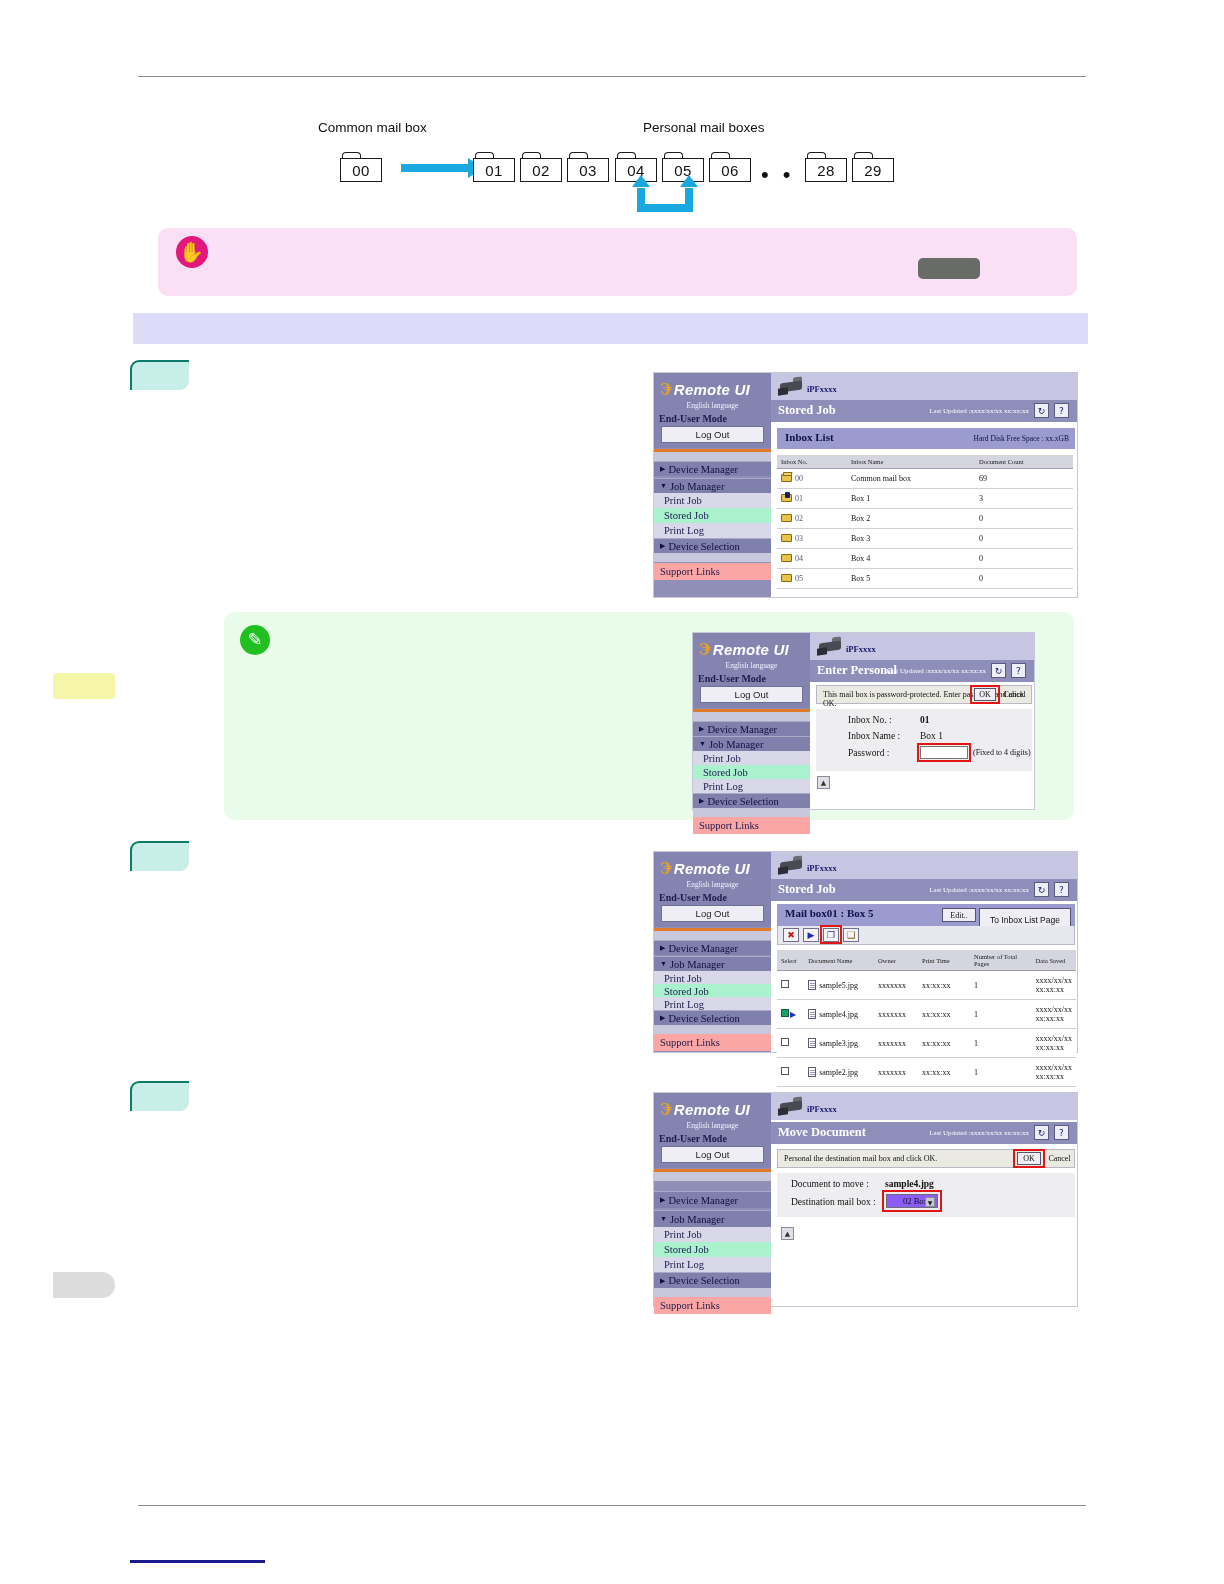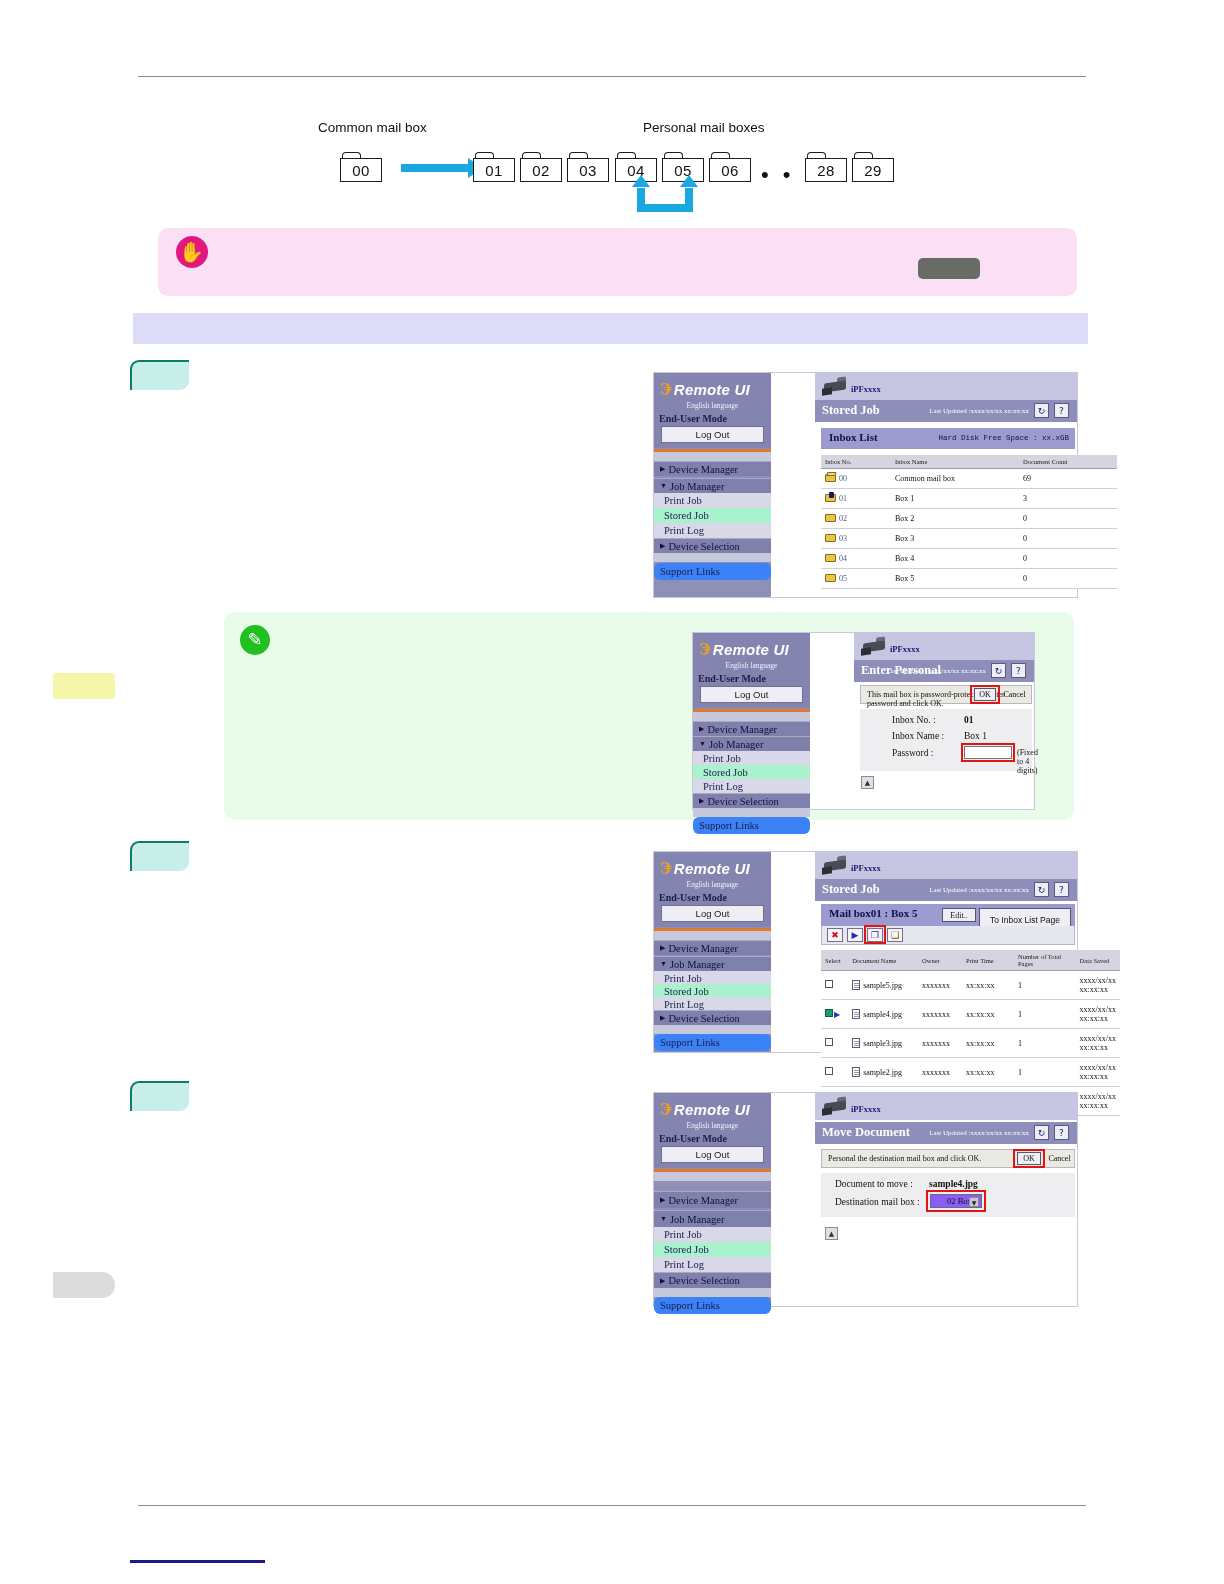--- a/index.html
+++ b/index.html
@@ -83,25 +83,25 @@
       font-family:"Liberation Serif",serif;}
   .rui .logout{position:absolute;left:7px;top:53px;width:103px;height:17px;background:#eeeef4;
       border:1px solid #6f6f96;display:flex;align-items:center;justify-content:center;
       font-family:"Liberation Sans",sans-serif;font-size:9.5px;color:#1c1c1c;box-sizing:border-box;}
   .rui .orange{position:absolute;left:0;top:76px;width:117px;height:3px;background:#e07a2a;}
   .rui .sb{position:absolute;left:0;width:117px;font-size:10.5px;box-sizing:border-box;padding-left:6px;
       display:flex;align-items:center;color:#1b1b4a;font-family:"Liberation Serif",serif;}
   .rui .sb.grp{background:#8080ac;color:#101040;height:15px;border-top:1px solid #aaaac8;}
   .rui .sb.sub{background:#d8d8e8;color:#202050;height:15px;padding-left:10px;}
   .rui .sb.sub.active{background:#a9f2cd;}
-  .rui .sb.plain{background:#3b82f6;height:17px;padding-left:6px;border-radius:6px;}
+  .rui .sb.plain{background:#fca5a5;height:17px;padding-left:6px;}
   .rui .sb.gap{background:#c8c8dc;height:9px;}
   .rui .arrowmark{font-size:7px;margin-right:3px;color:#101040;}
 
-  .rui .main{position:absolute;left:117px;top:0;right:0;bottom:0;background:#ffffff;margin-left:44px;}
+  .rui .main{position:absolute;left:117px;top:0;right:0;bottom:0;background:#ffffff;}
   .rui .devbar{position:absolute;left:0;top:0;right:0;height:27px;background:#c6c6e2;}
   .rui .printer{position:absolute;left:6px;top:3px;width:28px;height:20px;}
   .rui .printer .b1{position:absolute;left:3px;top:6px;width:22px;height:9px;background:#4a4a52;
       transform:skewY(-8deg);border-radius:2px;}
   .rui .printer .b2{position:absolute;left:1px;top:12px;width:10px;height:7px;background:#2d2d35;
       transform:skewY(-8deg);}
   .rui .printer .b3{position:absolute;left:16px;top:1px;width:9px;height:6px;background:#6a6a74;
       transform:skewY(-8deg);border-radius:2px 2px 0 0;}
   .rui .devname{position:absolute;left:36px;top:11px;font-size:8.5px;font-weight:bold;color:#16166a;
       font-family:"Liberation Serif",serif;}
@@ -111,21 +111,21 @@
   .rui .updated{position:absolute;top:7px;font-size:7px;color:#ffffff;white-space:nowrap;
       font-family:"Liberation Serif",serif;}
   .rui .iconbtn{position:absolute;top:3px;width:15px;height:15px;background:#eeeef6;border:1px solid #5a5a80;
       box-sizing:border-box;display:flex;align-items:center;justify-content:center;font-size:9px;color:#1a1a6a;
       font-family:"DejaVu Sans",sans-serif;}
 
   .rui .listbar{position:absolute;left:6px;right:2px;height:21px;background:#9b9bd0;}
   .rui .listbar .t{position:absolute;left:8px;top:3px;font-size:11px;font-weight:bold;color:#10104a;
       font-family:"Liberation Serif",serif;}
   .rui .listbar .r{position:absolute;right:6px;top:6px;font-size:7.5px;color:#10104a;
-      font-family:Liberation Mono, monospace;}
+      font-family:Liberation Serif, serif;}
 
   .rui table{border-collapse:collapse;position:absolute;font-family:"Liberation Serif",serif;}
   .rui th{background:#d5d5df;font-size:6.5px;font-weight:normal;color:#202020;text-align:left;
       padding:3px 4px;border-bottom:1px solid #9e9eb0;}
   .rui td{font-size:8px;color:#111;padding:5px 4px;border-bottom:1px solid #cfcfd8;background:#fff;
       vertical-align:middle;}
   .boxicon{display:inline-block;width:11px;height:8px;background:#e8c44a;border:1px solid #8a6a10;
       border-radius:1px;vertical-align:-1px;margin-right:3px;position:relative;box-sizing:border-box;}
   .boxicon.open:before{content:"";position:absolute;left:1px;top:-3px;width:9px;height:4px;
       background:#f0d878;border:1px solid #8a6a10;box-sizing:border-box;transform:skewX(-12deg);}

